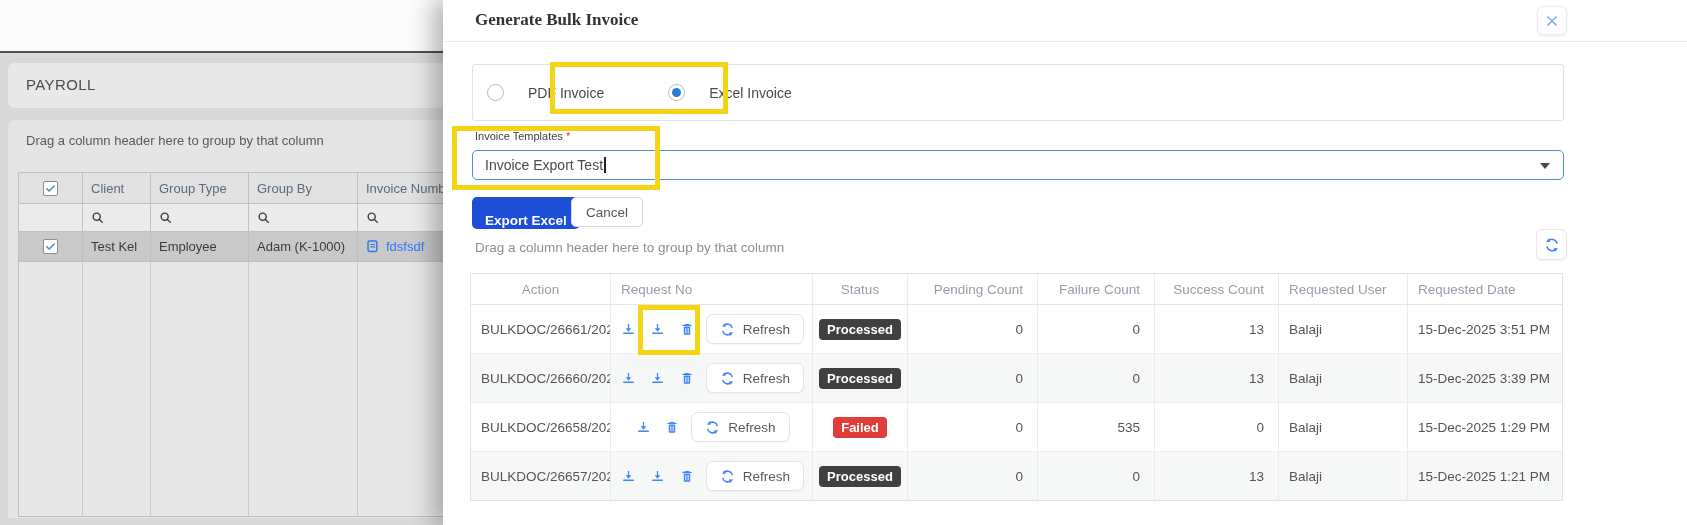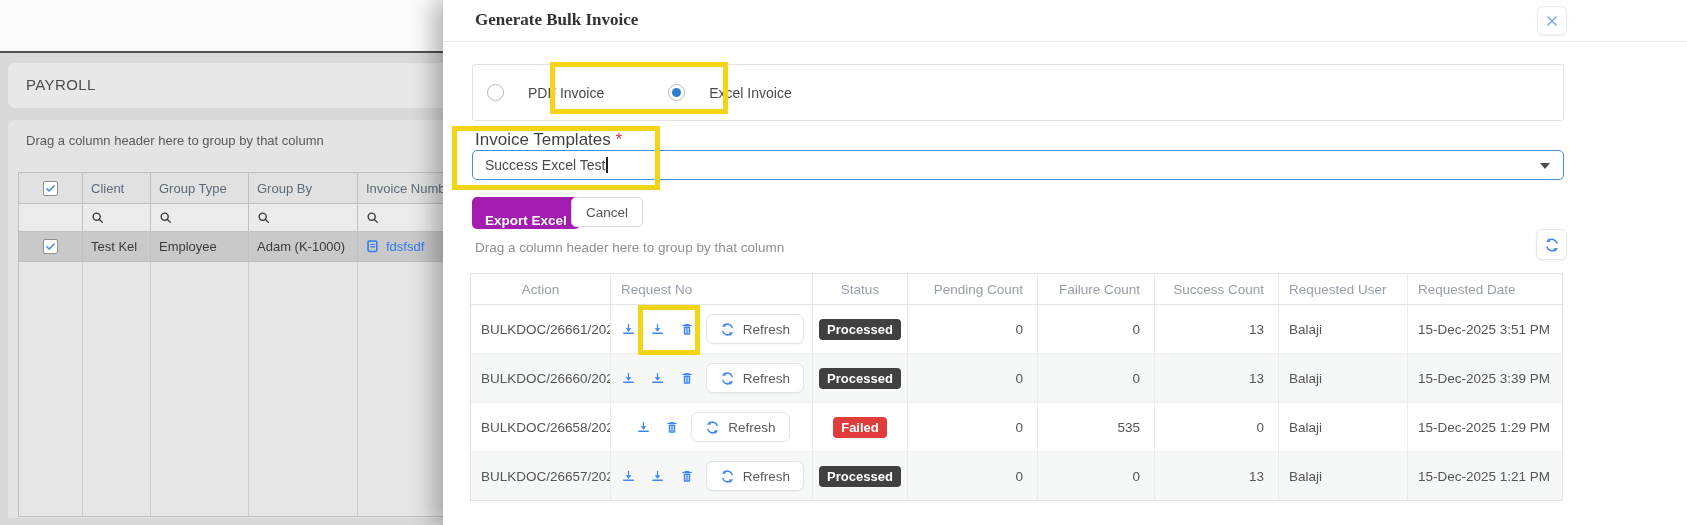--- a/index.html
+++ b/index.html
@@ -44,33 +44,33 @@
   .mdivider { position: absolute; left: 0; top: 41px; width: 100%; border-top: 1px solid #ececec; }
   .radio-panel { position: absolute; left: 29px; top: 64px; width: 1092px; height: 57px;
     border: 1px solid #e2e2e2; border-radius: 3px; display: flex; align-items: center; }
   .radio { display: flex; align-items: center; gap: 24px; cursor: pointer; }
   .radio-pdf { margin-left: 14px; }
   .radio-excel { margin-left: 64px; }
   .circle { width: 17px; height: 17px; border-radius: 50%; border: 1.5px solid #b9b9b9;
     background: #fff; display: flex; align-items: center; justify-content: center; }
   .dot { width: 9px; height: 9px; border-radius: 50%; background: #2b7cd3; }
   .radio-label { font-size: 14px; color: #4a4a4a; }
-  .flabel { position: absolute; left: 32px; top: 130px; font-size: 17px; color: #424242; }
+  .flabel { position: absolute; left: 32px; top: 130px; font-size: 11px; color: #424242; }
   .req { color: #e03131; }
   .combo { position: absolute; left: 29px; top: 150px; width: 1092px; height: 30px;
     border: 1px solid #4a90d9; border-radius: 5px; background: #fff;
     display: flex; align-items: center; padding: 0 12px; cursor: text; }
   .combo-value { font-size: 14px; color: #4a4a4a; }
   .cursor { display: inline-block; width: 1.5px; height: 16px; background: #222;
     margin-left: 1px; vertical-align: middle; }
   .combo-caret { position: absolute; right: 13px; top: 12px; width: 0; height: 0;
     border-left: 5px solid transparent; border-right: 5px solid transparent;
     border-top: 6px solid #4c4c4c; cursor: pointer; }
   .btn-export { position: absolute; left: 29px; top: 197px; height: 30px; padding: 16px 13px;
-    background: #a21caf; color: #fff; border: none; border-radius: 5px;
+    background: #1d4ed8; color: #fff; border: none; border-radius: 5px;
     font-size: 13.5px; font-weight: 600; cursor: pointer; font-family: inherit; }
   .btn-cancel { position: absolute; left: 128px; top: 197px; height: 30px; padding: 0 14px;
     background: #fff; color: #555; border: 1px solid #d9d9d9; border-radius: 5px;
     font-size: 13.5px; cursor: pointer; font-family: inherit; }
   .mhint { position: absolute; left: 32px; top: 240px; font-size: 13.5px; color: #8f8f8f; }
   .grefresh { position: absolute; left: 1093px; top: 229px; width: 31px; height: 31px;
     border: 1px solid #e8e8e8; border-radius: 6px; background: #fff;
     box-shadow: 0 1px 2px rgba(0,0,0,.05); display: flex; align-items: center;
     justify-content: center; cursor: pointer; }
   .mtable { position: absolute; left: 27px; top: 273px; width: 1093px;
@@ -212,21 +212,21 @@
         <span class="radio-label">Excel Invoice</span>
       </div>
     </div>
 
     <div class="flabel">
       <span>Invoice Templates</span>
       <span class="req"> <span>*</span></span>
     </div>
 
     <div class="combo">
-      <span class="combo-value">Success Excel Test</span>
+      <span class="combo-value">Invoice Export Test</span>
       <span class="cursor"></span>
       <span class="combo-caret"></span>
     </div>
 
     <button class="btn-export">Export Excel</button>
     <button class="btn-cancel">Cancel</button>
 
     <div class="mhint">Drag a column header here to group by that column</div>
 
     <div class="grefresh">

